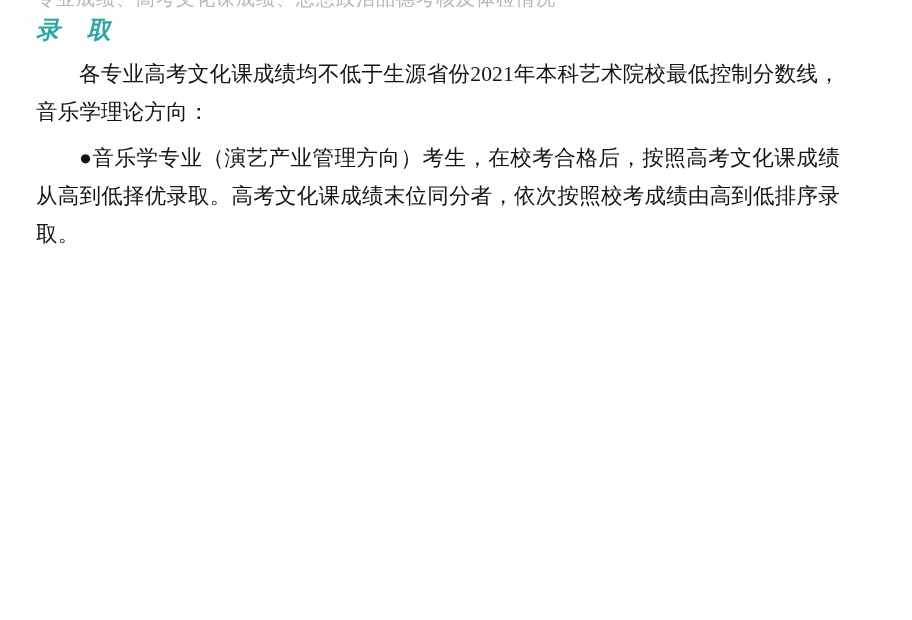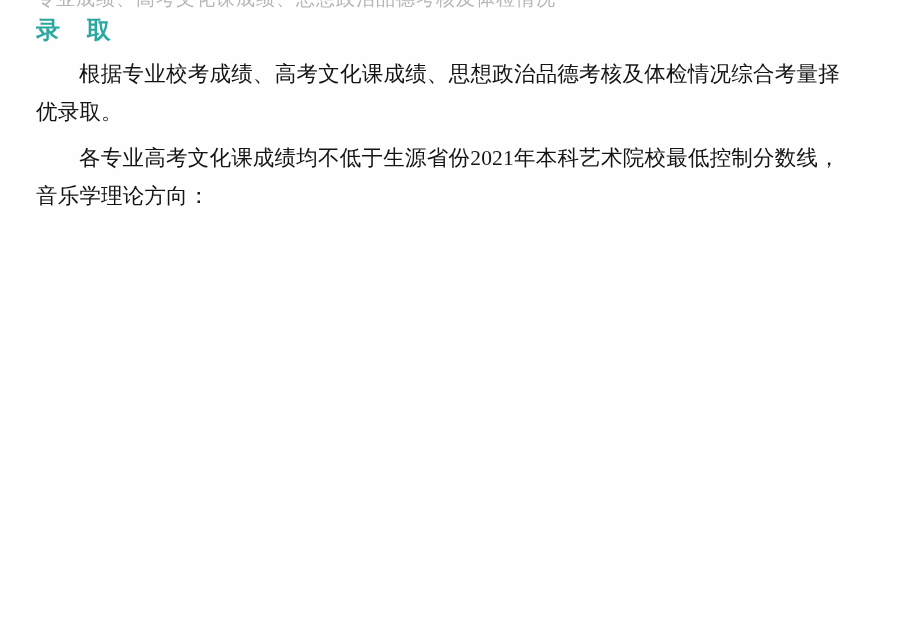--- a/index.html
+++ b/index.html
@@ -37,20 +37,21 @@
     white-space: nowrap;
   }
   .section-heading {
     padding-top: 16px;
     color: #2aa8a0;
     font-size: 24px;
     font-weight: bold;
     letter-spacing: 10px;
     font-family: "Liberation Sans", "DejaVu Sans", sans-serif;
     line-height: 1.2;
+    font-style: italic;
   }
   .body-block {
     margin-top: 10px;
   }
   p.para {
     margin: 0 0 8px 0;
     font-size: 21.5px;
     line-height: 38px;
     text-align: justify;
     text-justify: inter-ideograph;
@@ -62,18 +63,18 @@
 </head>
 <body>
 
 <div class="page">
 
   <div class="clipped-top">专业成绩、高考文化课成绩、思想政治品德考核及体检情况</div>
 
   <div class="section-heading">录 取</div>
 
   <div class="body-block">
-    <p class="para">根据专业校考成绩、高考文化课成绩、思想政治品德考核及体检情况综合考量择优录取。</p>
     <p class="para">各专业高考文化课成绩均不低于生源省份2021年本科艺术院校最低控制分数线，音乐学理论方向：</p>
+    <p class="para">●音乐学专业（演艺产业管理方向）考生，在校考合格后，按照高考文化课成绩从高到低择优录取。高考文化课成绩末位同分者，依次按照校考成绩由高到低排序录取。</p>
 
   </div>
 
 </div>
 
 </body></html>

